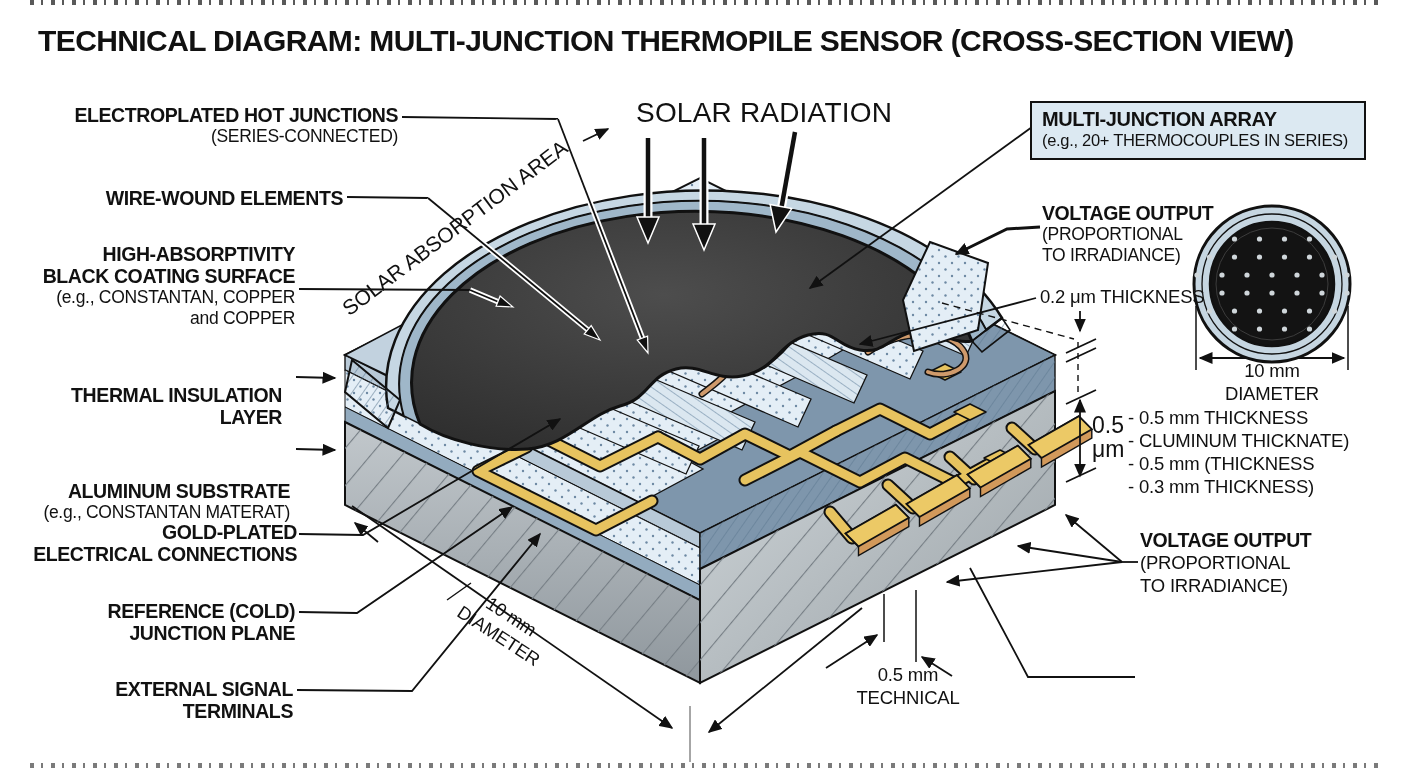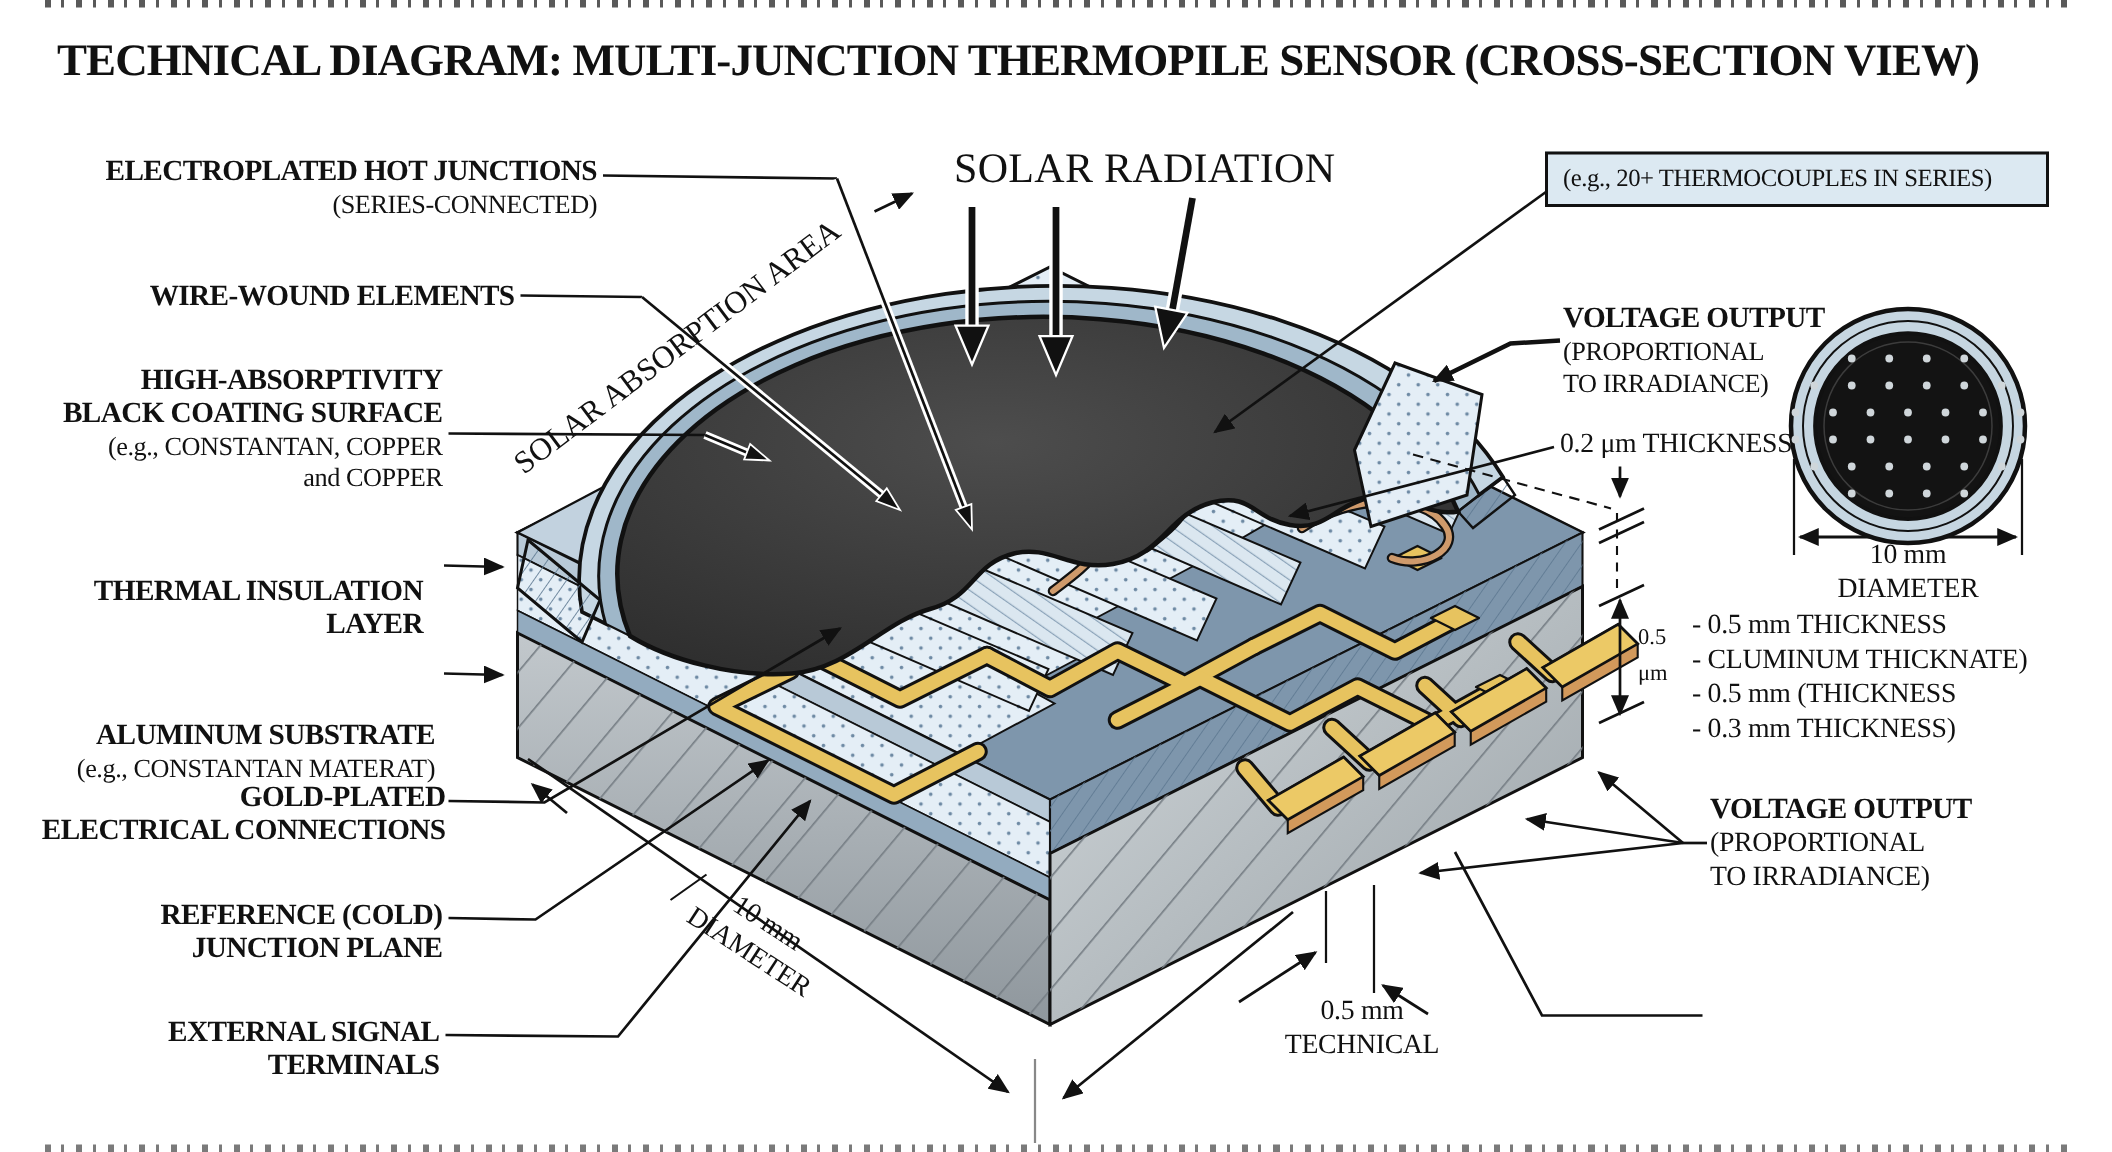--- a/index.html
+++ b/index.html
@@ -1,17 +1,17 @@
 <!DOCTYPE html>
 <html><head>
 <meta charset="utf-8">
 <style>
   html,body{margin:0;padding:0;background:#fff;}
   #stage{position:relative;width:1408px;height:768px;background:#ffffff;overflow:hidden;
-         font-family:Liberation Serif, serif;color:#111;}
+         font-family:Liberation Sans, sans-serif;color:#111;}
   .strip{position:absolute;left:30px;right:30px;height:5px;opacity:.75;
          background:repeating-linear-gradient(90deg,#222 0 4px,transparent 4px 11px,#222 11px 13px,transparent 13px 21px);}
   #strip-top{top:0;}
   #strip-bottom{bottom:0;opacity:.6;}
   #title{position:absolute;left:38px;top:24px;font-size:30px;font-weight:700;letter-spacing:-.6px;white-space:nowrap;}
   .callout{position:absolute;line-height:22px;}
   .callout.r{text-align:right;}
   .callout.c{text-align:center;}
   .b{font-weight:700;font-size:19.5px;letter-spacing:-.4px;}
   .s{font-weight:400;font-size:17.5px;letter-spacing:-.3px;line-height:21px;}
@@ -19,21 +19,21 @@
   #co-solar-radiation{left:636px;top:102px;font-size:28px;letter-spacing:.2px;}
   #co-solar-absorption{left:345px;top:300px;width:274px;font-size:21px;white-space:nowrap;
       transform:rotate(-37deg);transform-origin:0 50%;}
   #co-multi-junction{left:1030px;top:101px;width:336px;background:#dce9f2;border:2.5px solid #111;
       padding:5px 10px 7px 10px;box-sizing:border-box;}
   #co-multi-junction .b{font-size:20px;}
   #co-multi-junction .s{font-size:16.5px;}
   #co-voltage-right{left:1042px;top:202px;}
   #co-thickness02{left:1040px;top:285px;}
   #co-topview-dia{left:1192px;top:359px;width:160px;}
-  #co-05um{left:1092px;top:413px;line-height:24px;font-size:15px;}
+  #co-05um{left:1092px;top:413px;line-height:24px;font-size:23px;}
   #co-specs{left:1128px;top:406px;line-height:24.5px;}
   #co-voltage-bottom{left:1140px;top:529px;}
   #co-ruggedized{left:1140px;top:663px;}
   #co-base-dia{left:445px;top:603px;width:120px;transform:rotate(33deg);}
   #co-base-thk{left:843px;top:663px;width:130px;}
   svg{position:absolute;left:0;top:0;}
 </style>
 </head>
 <body>
 
@@ -364,20 +364,21 @@
 
   <div class="callout" id="co-solar-radiation">
     <div>SOLAR RADIATION</div>
   </div>
 
   <div class="callout" id="co-solar-absorption">
     <div>SOLAR ABSORPTION AREA</div>
   </div>
 
   <div class="callout" id="co-multi-junction">
+    <div class="b">MULTI-JUNCTION ARRAY</div>
     <div class="s">(e.g., 20+ THERMOCOUPLES IN SERIES)</div>
   </div>
 
   <div class="callout" id="co-voltage-right">
     <div class="b">VOLTAGE OUTPUT</div>
     <div class="s">(PROPORTIONAL</div>
     <div class="s">TO IRRADIANCE)</div>
   </div>
 
   <div class="callout" id="co-thickness02">

